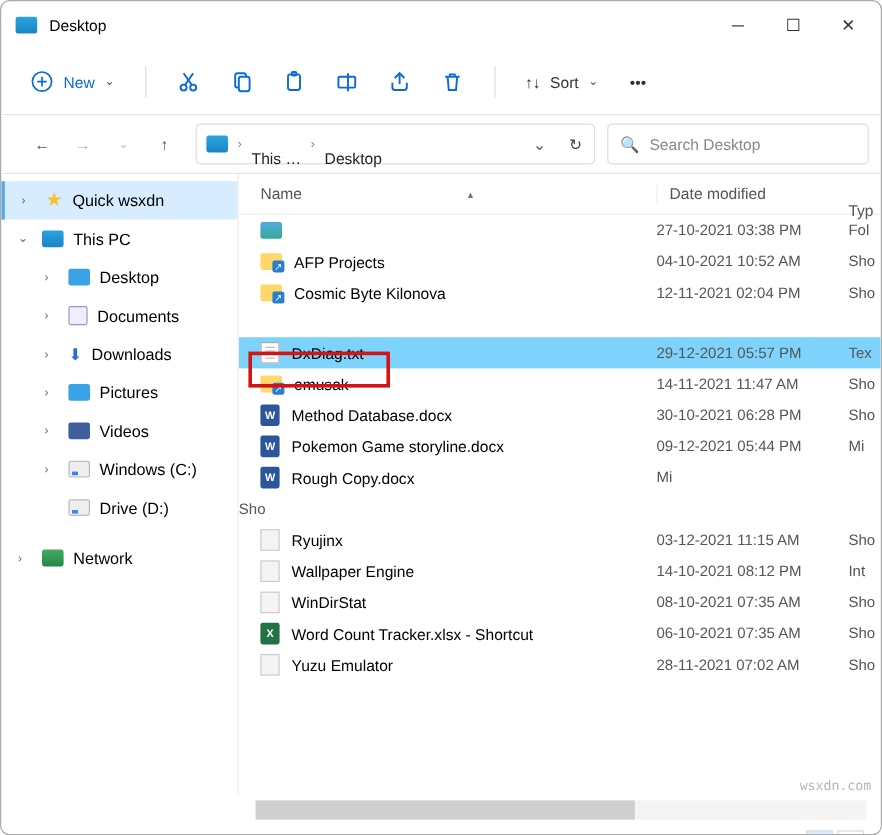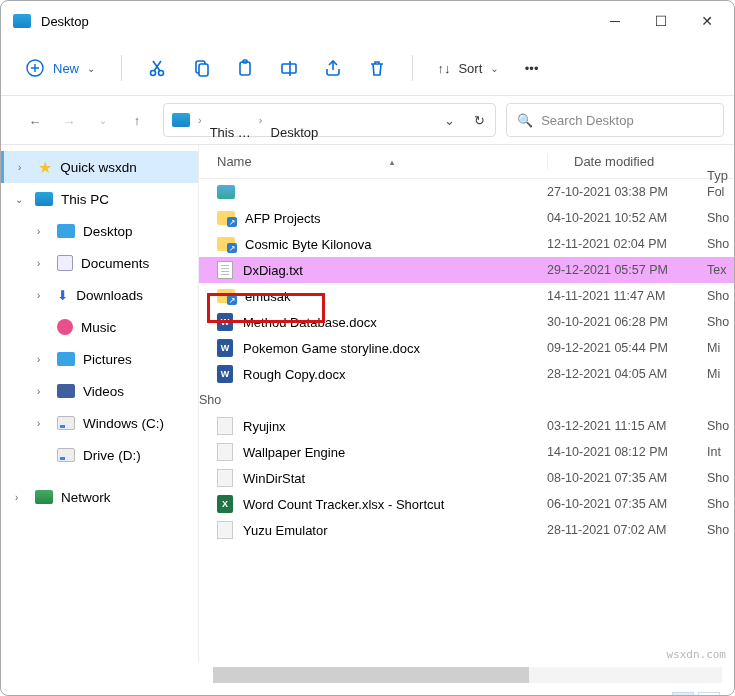--- a/index.html
+++ b/index.html
@@ -40,21 +40,21 @@
 .drive { width:18px; height:14px; background:#eee; border:1px solid #bbb; border-radius:2px; position:relative; }
 .drive::after{content:"";position:absolute;left:2px;bottom:1px;width:5px;height:3px;background:#3b82f6;}
 .main { flex:1; display:flex; flex-direction:column; }
 .cols { display:flex; align-items:center; height:34px; border-bottom:1px solid #eee; color:#555; font-size:13px; }
 .cols .cname { width:348px; padding-left:18px; display:flex; align-items:center; gap:18px;}
 .cols .cdate { width:160px; }
 .cols .ctype { flex:1;margin-top:27px; }
 .cols .asc { font-size:9px; color:#777; margin-left:120px;}
 .filelist { flex:1; overflow:hidden; }
 .row { display:flex; align-items:center; height:26px; }
-.row.hover { background:#f0abfc; }
+.row.hover { background:#7dd3fc;margin-top:24px; }
 .row .nmcell { width:348px; padding-left:18px; display:flex; align-items:center; gap:10px; }
 .row .dtcell { width:160px; color:#555; font-size:12.5px; }
 .row .tycell { flex:1; color:#555; font-size:12.5px; }
 .fi { width:18px; height:18px; display:flex; align-items:center; justify-content:center; font-size:12px; }
 .fi-folder { background:#ffd76a; border-radius:2px; width:18px; height:14px; position:relative;}
 .fi-folder .arrow{position:absolute;right:-2px;bottom:-2px;background:#2b7cd3;color:#fff;font-size:8px;width:10px;height:10px;border-radius:2px;display:flex;align-items:center;justify-content:center;}
 .fi-txt { width:16px; height:18px; background:#fff; border:1px solid #aaa; position:relative;}
 .fi-txt::before{content:"";position:absolute;top:3px;left:3px;right:3px;height:1px;background:#bbb;box-shadow:0 3px 0 #bbb,0 6px 0 #bbb,0 9px 0 #bbb;}
 .fi-word { width:16px; height:18px; background:#2b579a; border-radius:2px; color:#fff; font-size:9px; font-weight:bold; display:flex;align-items:center;justify-content:center;}
 .fi-excel { width:16px; height:18px; background:#217346; border-radius:2px; color:#fff; font-size:9px; font-weight:bold; display:flex;align-items:center;justify-content:center;}
@@ -182,25 +182,20 @@
         <span class="exp">›</span>
         <span class="fold-doc"></span>
         <span>Documents</span>
       </div>
     <div class="side-row indent">
         <span class="exp">›</span>
         <span style="color:#2b6cd3;">⬇</span>
         <span>Downloads</span>
       </div>
     <div class="side-row indent">
-        <span class="exp"></span>
-        <span class="circ" style="background:#e94f8a;"></span>
-        <span>Music</span>
-      </div>
-    <div class="side-row indent">
         <span class="exp">›</span>
         <span class="fold-blue"></span>
         <span>Pictures</span>
       </div>
     <div class="side-row indent">
         <span class="exp">›</span>
         <span class="fold-blue" style="background:#415f9e;"></span>
         <span>Videos</span>
       </div>
     <div class="side-row indent">
@@ -220,21 +215,21 @@
         <span>Network</span>
       </div>
   </div>
 
   <div class="main">
     <div class="cols">
       <div class="cname">
           <span>Name</span>
           <span class="asc">▴</span>
         </div>
-      <div class="cdate" style="border-left:1px solid #eee;padding-left:26px;">Date modified</div>
+      <div class="cdate" style="border-left:1px solid #eee;padding-left:10px;">Date modified</div>
       <div class="ctype">Typ</div>
     </div>
     <div class="filelist" id="filelist">
         <div class="row">
           <div class="nmcell">
             <div class="fi fi-img"></div>
             <span></span>
           </div>
           <div class="dtcell">27-10-2021 03:38 PM</div>
           <div class="tycell">Fol</div>
@@ -291,21 +286,20 @@
             <span>Pokemon Game storyline.docx</span>
           </div>
           <div class="dtcell">09-12-2021 05:44 PM</div>
           <div class="tycell">Mi</div>
         </div>
         <div class="row">
           <div class="nmcell">
             <div class="fi fi-word">W</div>
             <span>Rough Copy.docx</span>
           </div>
-          <div class="dtcell">28-12-2021 04:05 AM</div>
           <div class="tycell">Mi</div>
         </div>
         <div class="row">
           <div class="tycell">Sho</div>
         </div>
         <div class="row">
           <div class="nmcell">
             <div class="fi fi-gen"></div>
             <span>Ryujinx</span>
           </div>

